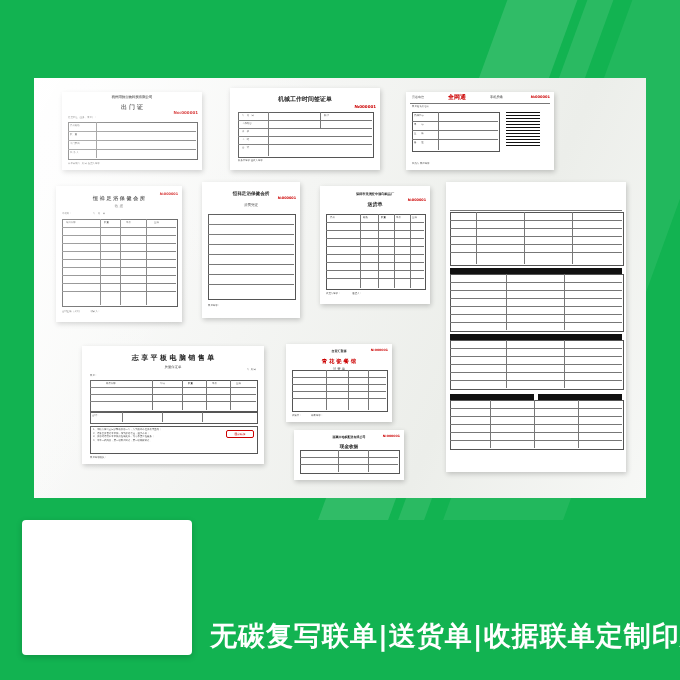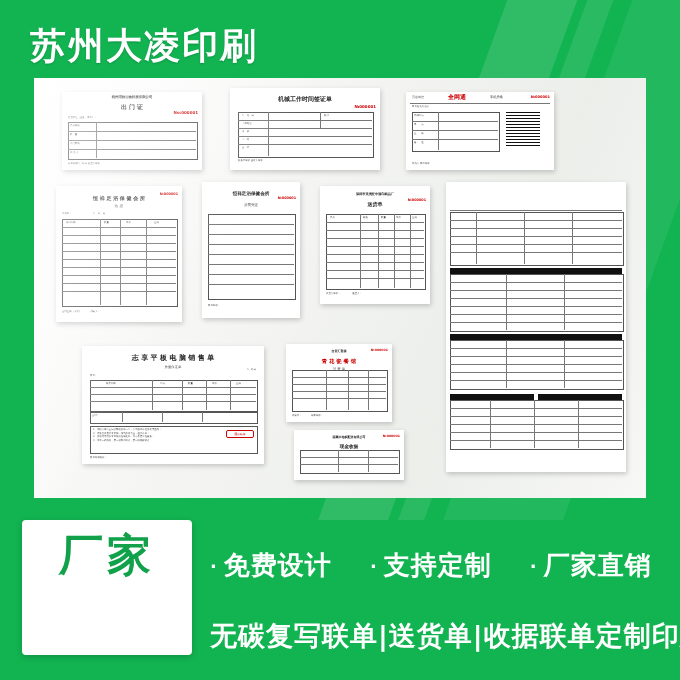--- a/index.html
+++ b/index.html
@@ -57,21 +57,20 @@
 </style>
 </head>
 <body>
 
 <div class="page">
 
   <div class="band b1"></div>
   <div class="band b2"></div>
   <div class="band b3"></div>
 
-  <div class="title">苏州大凌印刷</div>
 
   <div class="stage">
 
     <div class="doc" style="left:28px;top:14px;width:140px;height:78px;">
       <div class="hd" style="font-size:3.4px;">杭州阳驰生物科技有限公司</div>
       <div class="hd" style="font-size:6px;margin-top:1px;">出 门 证</div>
       <div class="no" style="top:18px;font-size:4px;">No:000001</div>
       <div class="tiny" style="position:absolute;left:6px;top:24px;">提货单位（业务、客户）：</div>
       <div class="grid" style="left:6px;top:30px;width:128px;height:36px;"></div>
       <div class="hline" style="left:6px;top:39px;width:128px;"></div>
@@ -303,24 +302,18 @@
       <div class="grid" style="left:6px;top:20px;width:98px;height:22px;"></div>
       <div class="hline" style="left:6px;top:27px;width:98px;"></div>
       <div class="hline" style="left:6px;top:34px;width:98px;"></div>
       <div class="vline" style="left:44px;top:20px;height:22px;"></div>
       <div class="vline" style="left:74px;top:20px;height:22px;"></div>
     </div>
 
   </div>
 
   <div class="badge">
-    <div class="l2">厂家</div>
   </div>
 
-  <div class="features">
-    <span><span class="dot">·</span><span>免费设计</span></span>
-    <span><span class="dot">·</span><span>支持定制</span></span>
-    <span><span class="dot">·</span><span>厂家直销</span></span>
-  </div>
 
   <div class="subline">无碳复写联单|送货单|收据联单定制印刷</div>
 
 </div>
 
 </body></html>

